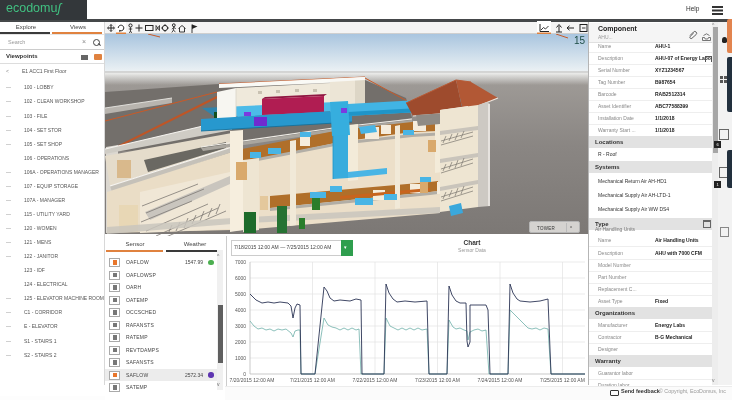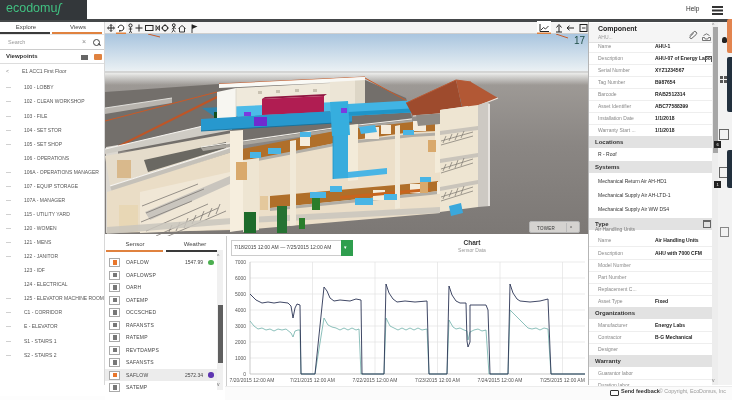--- a/index.html
+++ b/index.html
@@ -313,21 +313,21 @@
         <path d="M449,197 L452,190"></path>
         <path d="M455,196 L458,188"></path>
         <path d="M461,194 L464,186"></path>
   </g>
   <polygon points="478,105 487,102 490,104 490,206 478,207" fill="#cdc9c3"></polygon>
   <path d="M489,104 L489,206" stroke="#f4f2ee" stroke-width="1.3" fill="none"></path>
   <polygon points="449,206 461,203 463,213 451,216" fill="#3aa8dc"></polygon>
 </svg>
 </div>
 
-<div class="abs" style="left:574px;top:35px;font-size:10px;color:#1d4d45;">17</div>
+<div class="abs" style="left:574px;top:35px;font-size:10px;color:#1d4d45;">15</div>
 
 <div class="abs" style="left:529px;top:221px;width:49px;height:10px;background:#d5d3d0;border:1px solid #b5b5b5;border-radius:2px;font-size:4.5px;color:#333;">
   <span style="position:absolute;left:7px;top:3.5px;letter-spacing:0.3px;">TOWER</span>
   <span style="position:absolute;left:36px;top:1px;border-left:1px solid #bbb;height:9px;"></span>
   <span style="position:absolute;left:40px;top:3.5px;">^</span>
 </div>
 
 <div class="abs" style="left:105px;top:236px;width:120px;height:160px;background:#fff;"></div>
 <div class="abs" style="left:105px;top:236px;width:120px;height:15px;"></div>
 <div class="abs" style="left:105px;top:241px;width:60px;font-size:6px;color:#444;text-align:center;">Sensor</div>

